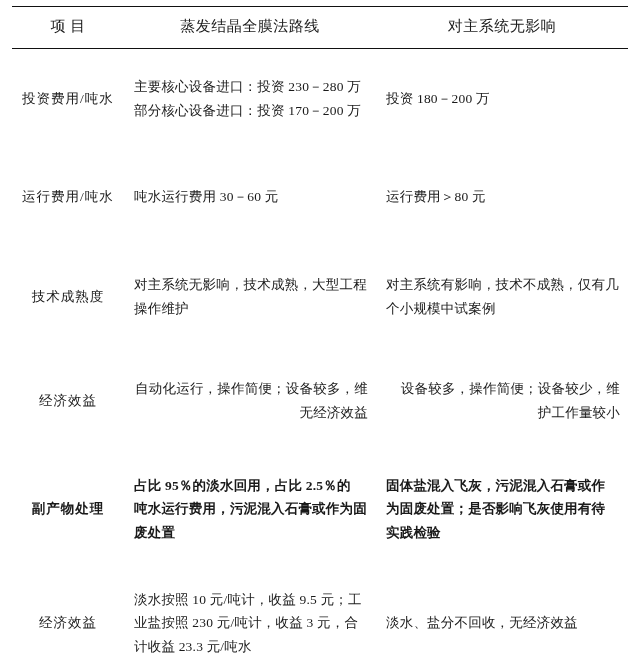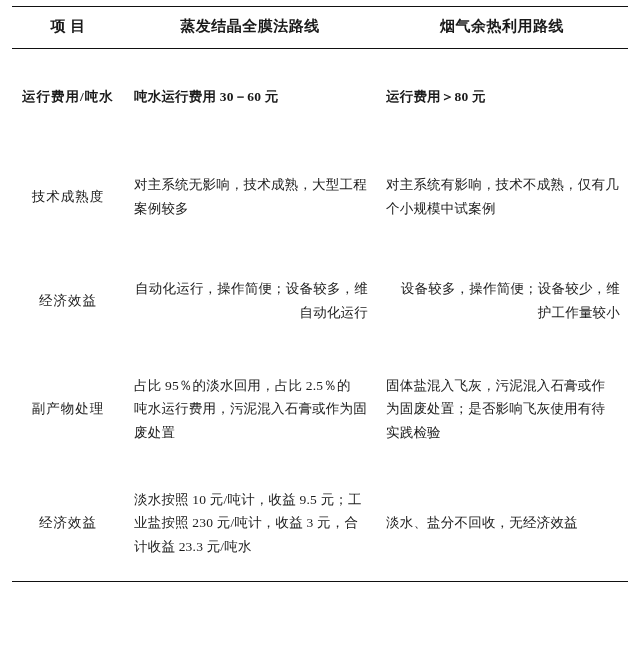--- a/index.html
+++ b/index.html
@@ -25,21 +25,21 @@
     width: 616px;
     border-collapse: collapse;
     table-layout: fixed;
     margin-top: 6px;
   }
   table.comparison col.c0 { width: 112px; }
   table.comparison col.c1 { width: 252px; }
   table.comparison col.c2 { width: 252px; }
 
   table.comparison thead th {
-    font-weight: bold;
+    font-weight: normal;
     font-size: 15px;
     text-align: center;
     padding: 10px 6px 12px 6px;
     letter-spacing: 0.5px;
     border-top: 1.6px solid #111;
     border-bottom: 1.1px solid #111;
   }
   table.comparison tbody td {
     font-size: 13.5px;
     line-height: 1.75;
@@ -51,69 +51,79 @@
     text-align: center;
     padding-left: 4px;
     padding-right: 4px;
     letter-spacing: 1px;
   }
   table.comparison tbody tr:last-child td {
     border-bottom: 1.6px solid #111;
   }
   .cellline { display: block; }
   .row-invest td { height: 80px; }
-  .row-run td { height: 76px; font-weight: bold; }
+  .row-run td { height: 76px; }
   .row-tech td { height: 84px; }
   .row-oper td { height: 84px; text-align: right; }
-  .row-by td { height: 92px; }
+  .row-by td { height: 92px; font-weight: bold; }
   .row-econ td { height: 96px; }
 </style>
 </head>
 <body>
 
 <div class="sheet">
   <table class="comparison">
     <colgroup>
       <col class="c0">
         <col class="c1">
         <col class="c2">
     </colgroup>
     <thead>
       <tr>
         <th>项 目</th>
         <th>蒸发结晶全膜法路线</th>
-        <th>烟气余热利用路线</th>
+        <th>对主系统无影响</th>
       </tr>
     </thead>
     <tbody>
+      <tr class="row-invest">
+        <td class="label">投资费用/吨水</td>
+        <td>
+          <span class="cellline">主要核心设备进口：投资 230－280 万</span>
+          <span class="cellline">部分核心设备进口：投资 170－200 万</span>
+        </td>
+        <td>
+          <span class="cellline">投资 180－200 万</span>
+        </td>
+      </tr>
       <tr class="row-run">
         <td class="label">运行费用/吨水</td>
         <td>
           <span class="cellline">吨水运行费用 30－60 元</span>
         </td>
         <td>
           <span class="cellline">运行费用＞80 元</span>
         </td>
       </tr>
       <tr class="row-tech">
         <td class="label">技术成熟度</td>
         <td>
           <span class="cellline">对主系统无影响，技术成熟，大型工程</span>
-          <span class="cellline">案例较多</span>
+          <span class="cellline">操作维护</span>
         </td>
         <td>
           <span class="cellline">对主系统有影响，技术不成熟，仅有几</span>
           <span class="cellline">个小规模中试案例</span>
         </td>
       </tr>
       <tr class="row-oper">
         <td class="label">经济效益</td>
         <td>
           <span class="cellline">自动化运行，操作简便；设备较多，维</span>
-          <span class="cellline">自动化运行</span>
+          <span class="cellline">无经济效益</span>
         </td>
         <td>
           <span class="cellline">设备较多，操作简便；设备较少，维</span>
           <span class="cellline">护工作量较小</span>
         </td>
       </tr>
       <tr class="row-by">
         <td class="label">副产物处理</td>
         <td>
           <span class="cellline">占比 95％的淡水回用，占比 2.5％的</span>

